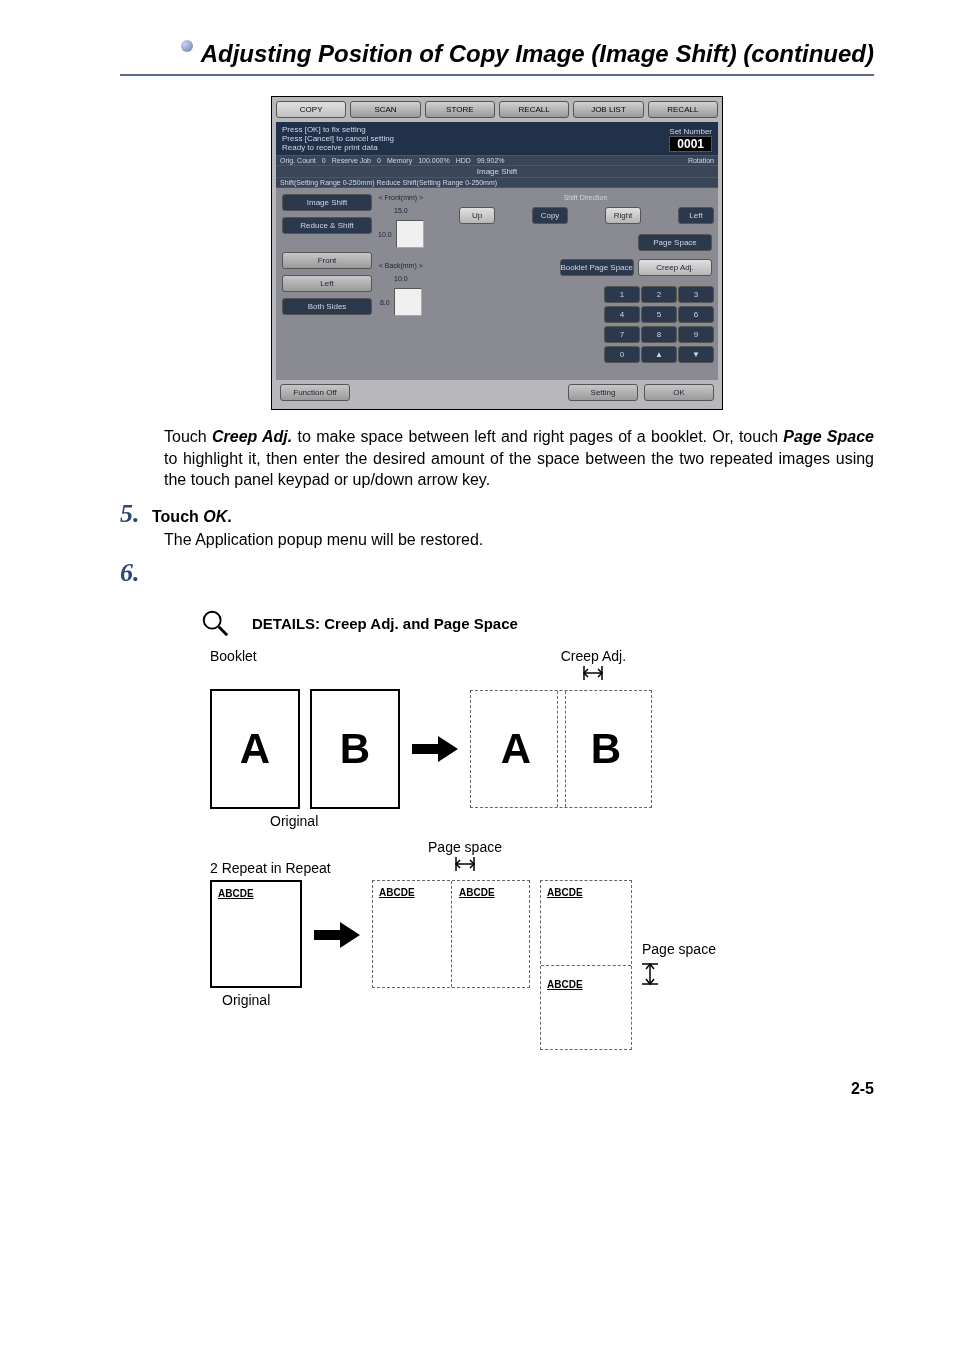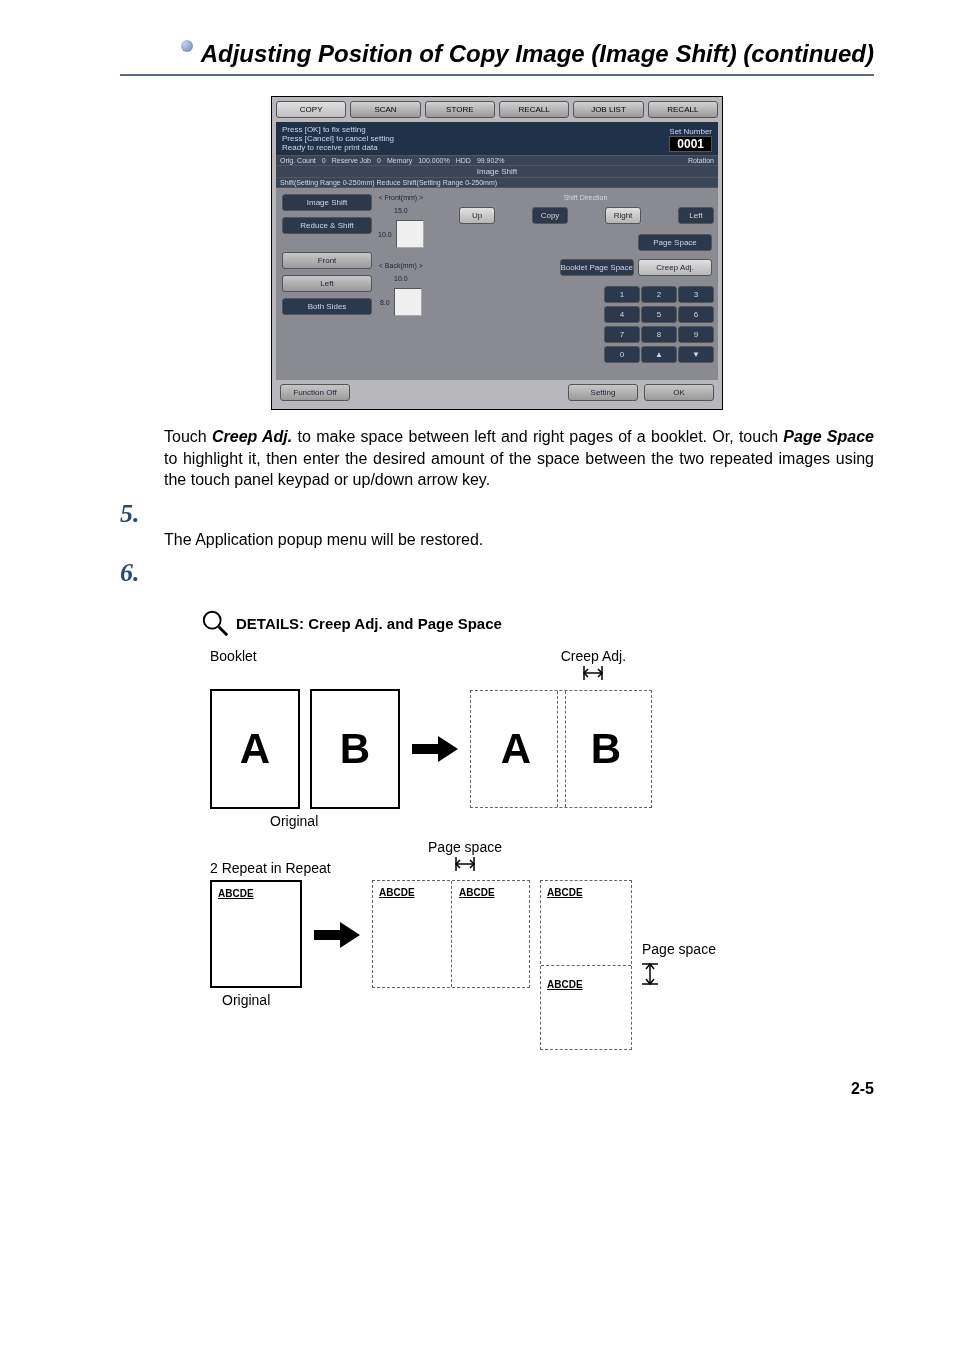--- a/index.html
+++ b/index.html
@@ -172,21 +172,21 @@
     color: #2c4873;
     display: inline-block;
     width: 32px;
     vertical-align: top;
   }
   .step-line { display: flex; align-items: baseline; margin-top: 8px; }
   .step-text { flex: 1; }
   .step-head { font-weight: bold; }
   .bitalic { font-weight: bold; font-style: italic; }
   .indent { margin-left: 44px; }
-  .details-head { display: flex; align-items: center; gap: 6px; margin: 20px 0 8px 80px; }
+  .details-head { display: flex; align-items: center; gap: 22px; margin: 20px 0 8px 80px; }
   .magnifier {
     width: 30px; height: 30px;
   }
   .magnifier svg { width: 100%; height: 100%; }
   .details-title { font-weight: bold; font-style: normal; font-size: 15px; }
 
   
   .diagram1 {
     width: 540px;
     margin: 10px auto 0 90px;
@@ -409,20 +409,25 @@
   <p class="body-text indent">
     <span>Touch </span>
     <span class="bitalic">Creep Adj.</span>
     <span> to make space between left and right pages of a booklet. Or, touch </span>
     <span class="bitalic">Page Space</span>
     <span> to highlight it, then enter the desired amount of the space between the two repeated images using the touch panel keypad or up/down arrow key.</span>
   </p>
 
   <div class="step-line">
     <span class="step-num">5.</span>
+    <div class="step-text">
+      <span class="step-head">
+        <span>Touch </span><span class="bitalic">OK</span><span>.</span>
+      </span>
+    </div>
   </div>
   <p class="body-text indent">The Application popup menu will be restored.</p>
 
   <div class="step-line">
     <span class="step-num">6.</span>
   </div>
 
   <div class="details-head">
     <span class="magnifier">
       <svg viewBox="0 0 32 32">

